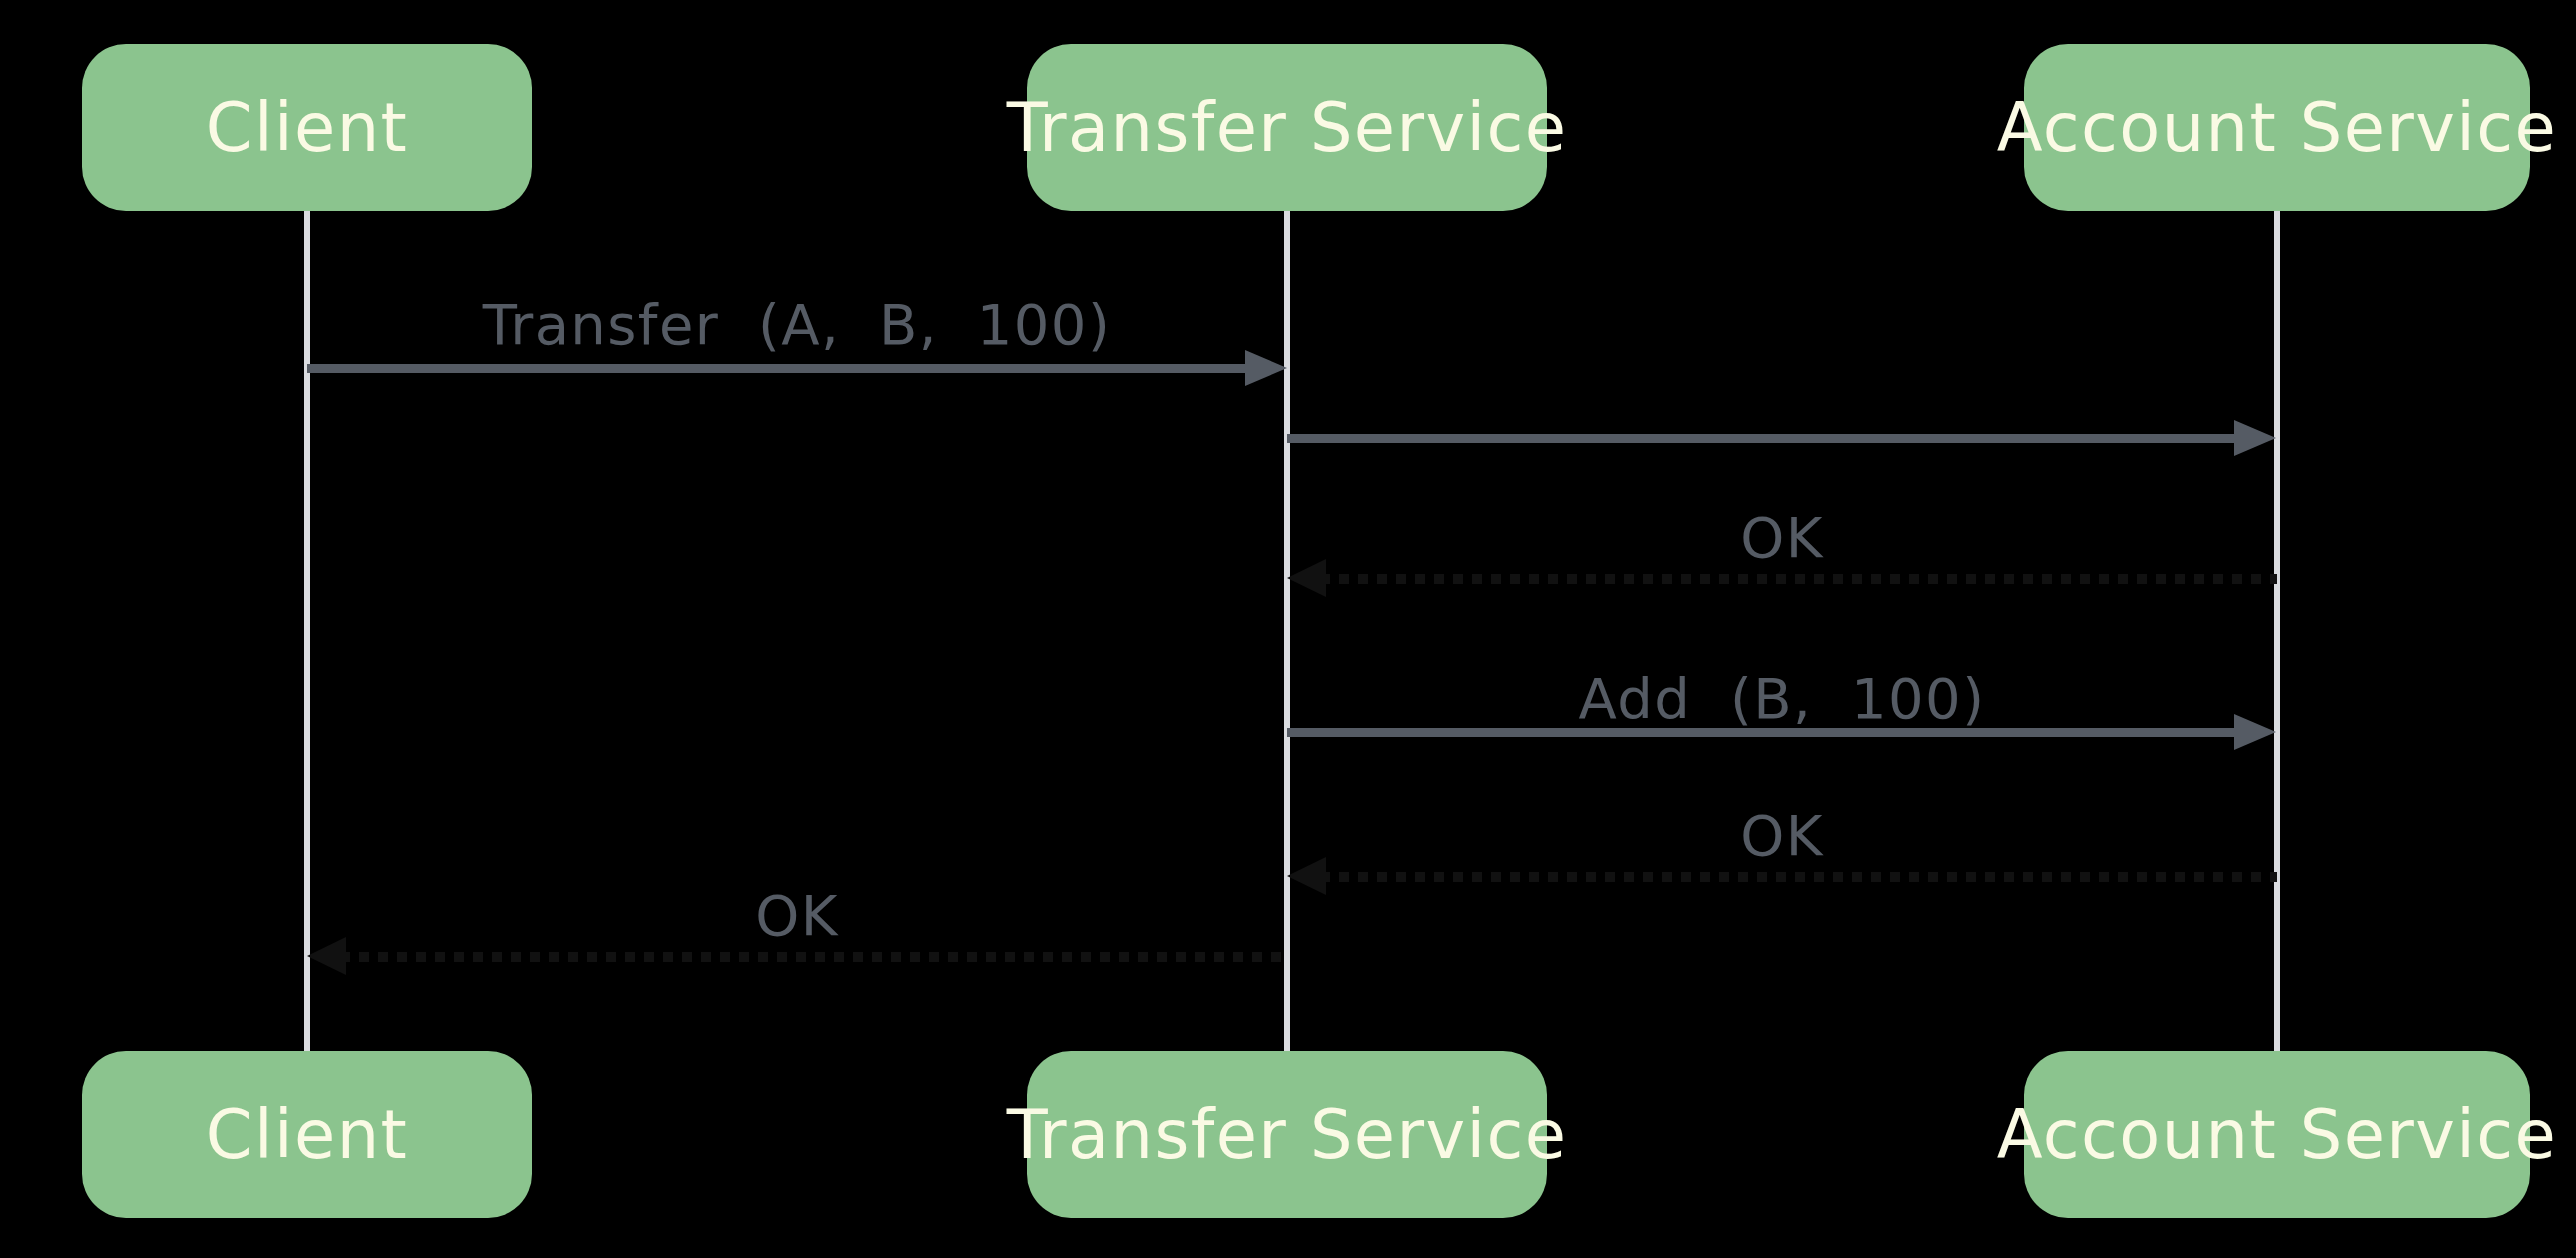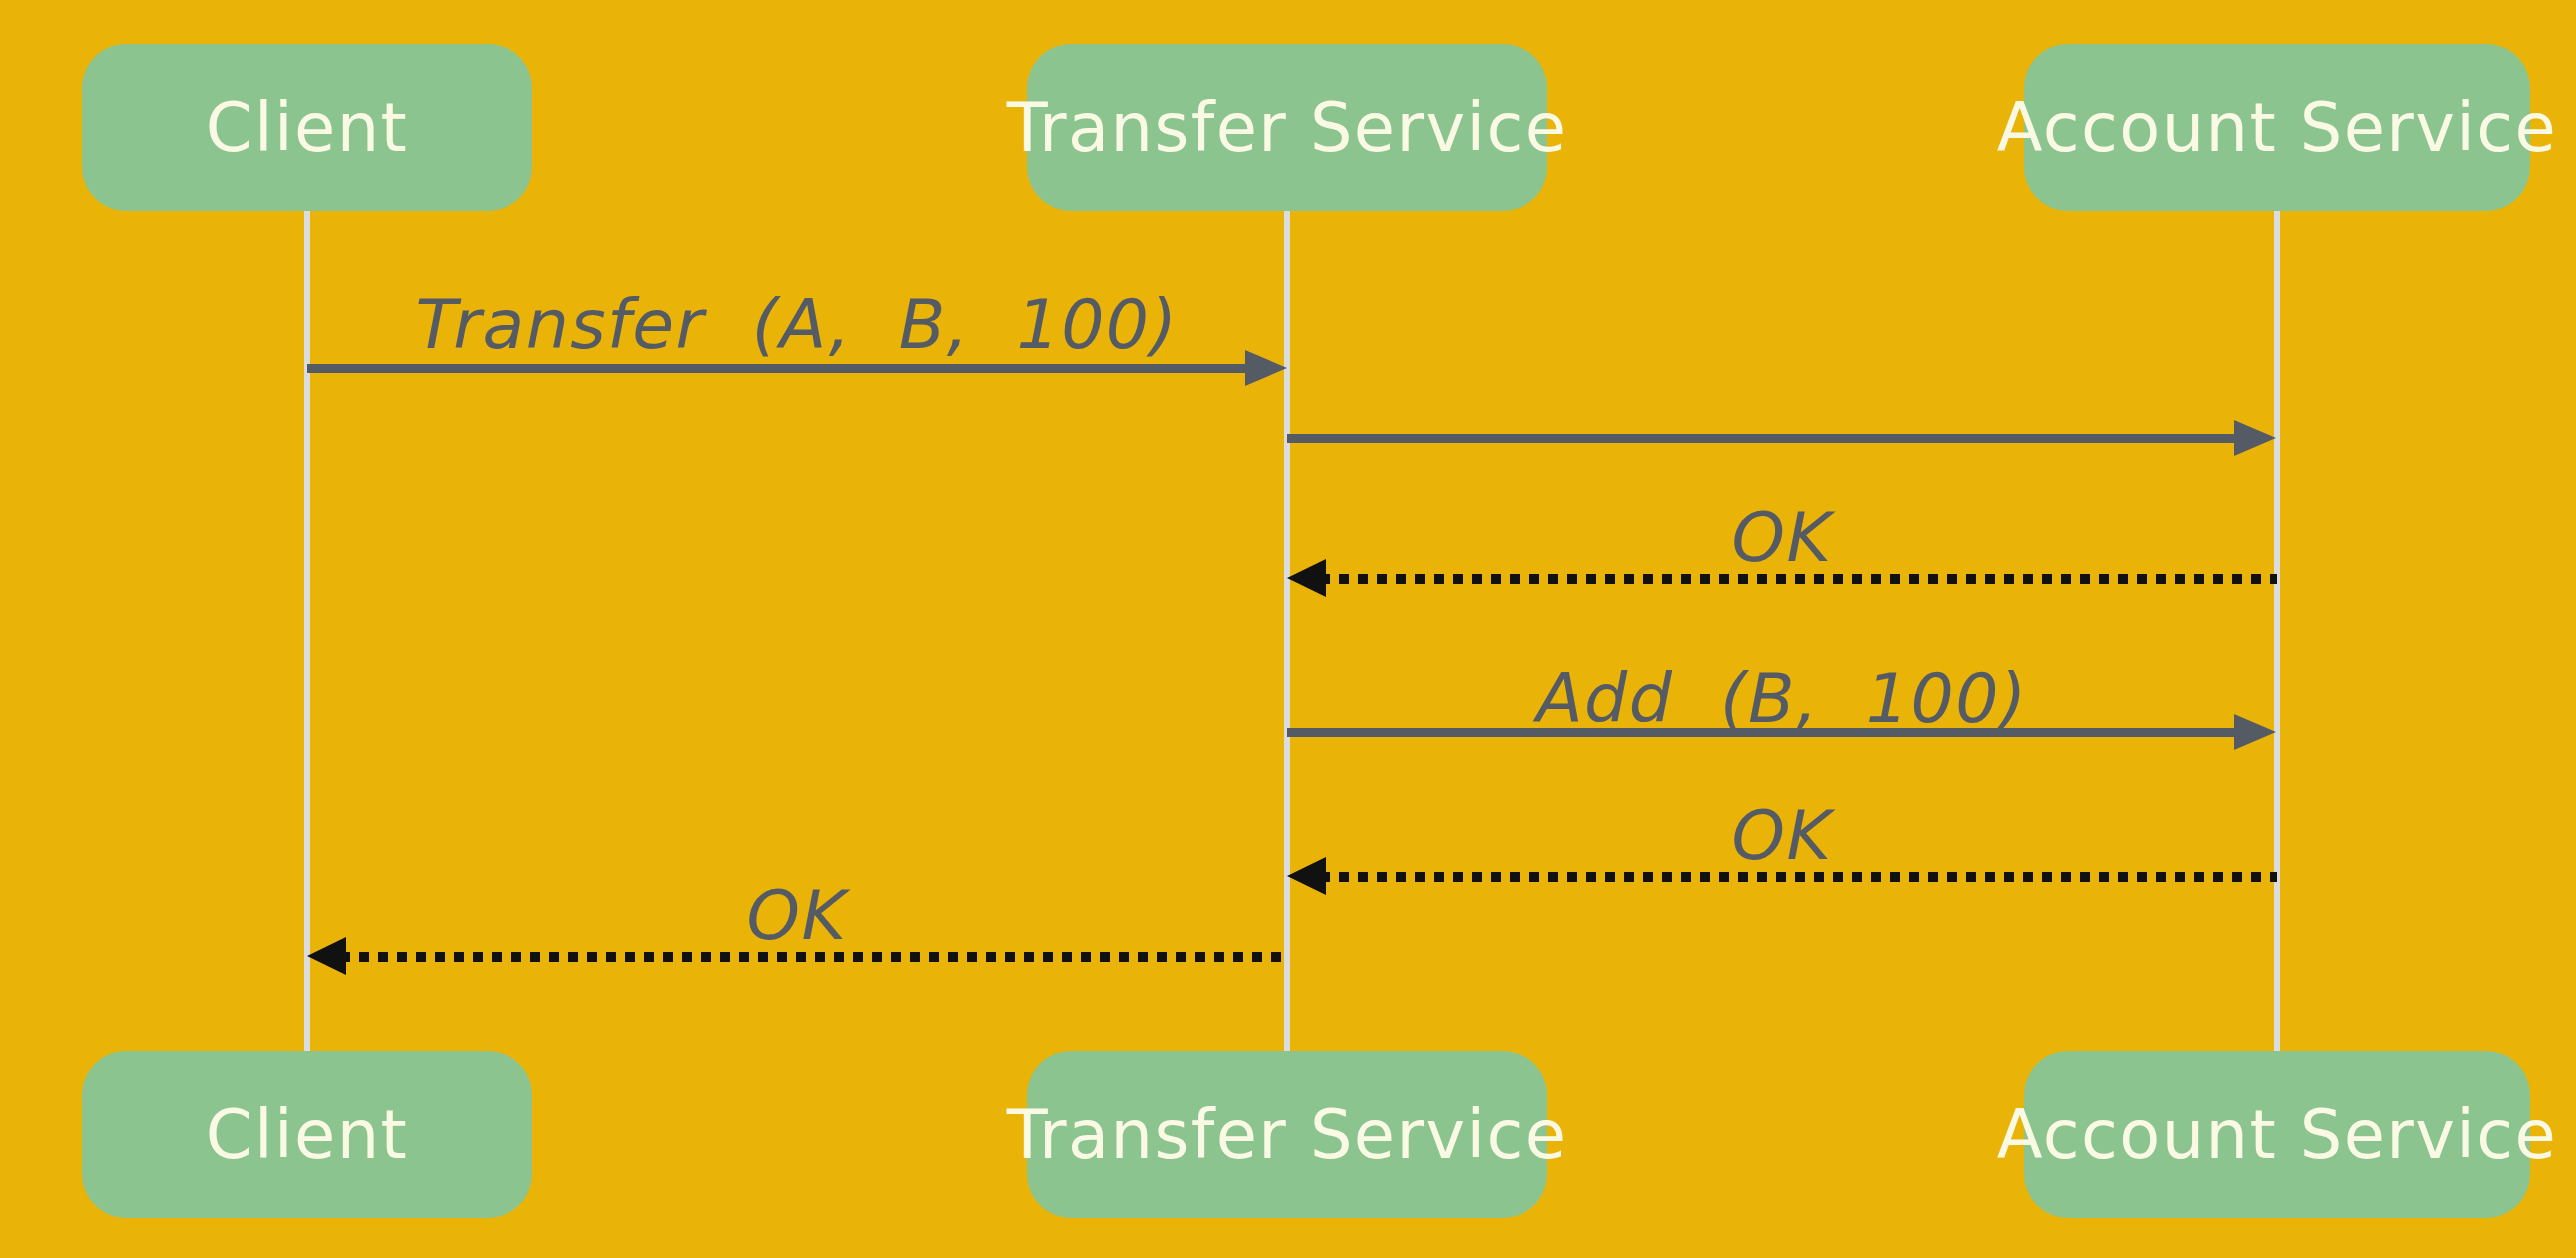--- a/index.html
+++ b/index.html
@@ -5,21 +5,21 @@
   html, body {
     margin: 0;
     padding: 0;
     background: #ffffff;
     font-family: "DejaVu Sans", "Liberation Sans", sans-serif;
   }
   .diagram {
     position: relative;
     width: 2576px;
     height: 1258px;
-    background: #eab308;
+    background: #000000;
     overflow: hidden;
   }
   .lifeline {
     position: absolute;
     top: 211px;
     height: 840px;
     width: 5.6px;
     background: #dadce0;
   }
   .actor {
@@ -38,25 +38,24 @@
     white-space: nowrap;
   }
   .actor.top { top: 44px; }
   .actor.bottom { top: 1051px; }
   .msg-label {
     position: absolute;
     height: 70px;
     line-height: 70px;
     text-align: center;
     color: #555b64;
-    font-size: 68px;
+    font-size: 56px;
     letter-spacing: 1.4px;
     word-spacing: 0.35em;
     white-space: nowrap;
-    font-style: italic;
   }
   .msg-line { position: absolute; }
   .msg-line.solid {
     height: 9.1px;
     background: #555b64;
   }
   .msg-line.dotted {
     height: 9.8px;
     background: repeating-linear-gradient(to right, #111111 0px, #111111 9.8px, transparent 9.8px, transparent 19px);
   }

